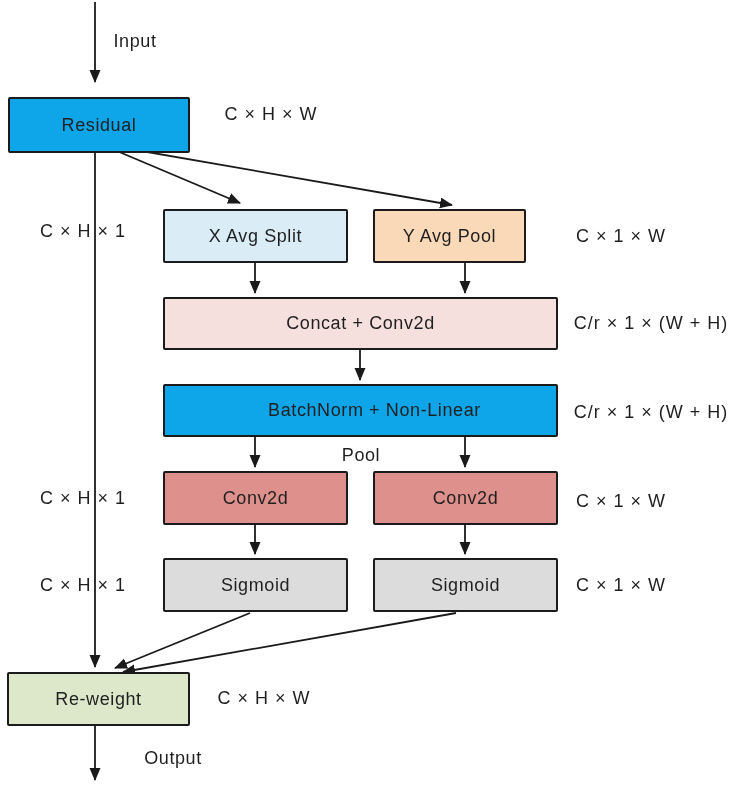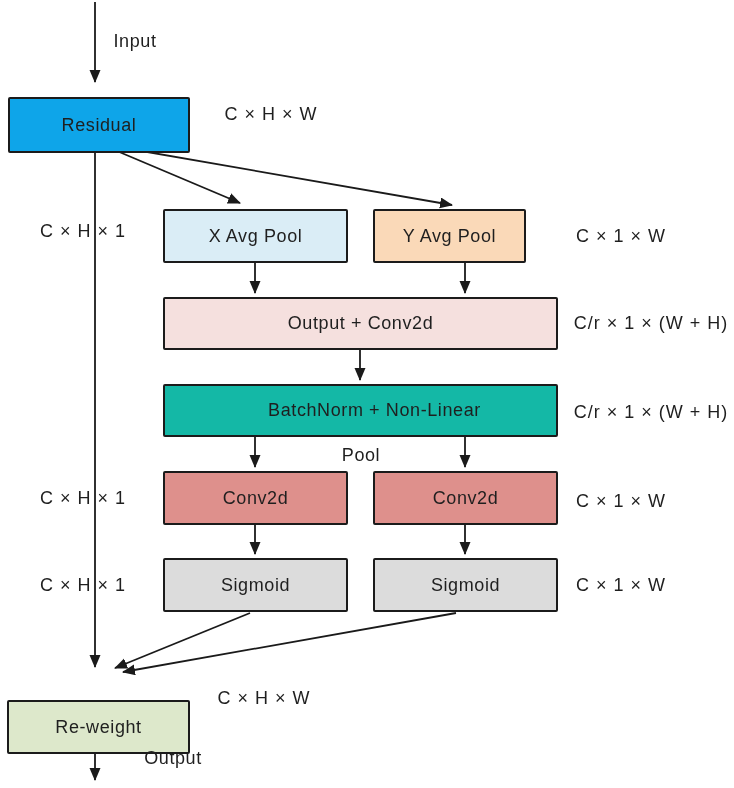--- a/index.html
+++ b/index.html
@@ -31,26 +31,26 @@
     justify-content: center;
     font-size: 18px;
     letter-spacing: 0.6px;
     color: #1f1f1f;
   }
 
   .node-residual   { left: 8px;   top: 97px;  width: 182px; height: 56px; background: #0ea5e9; }
   .node-xpool      { left: 163px; top: 209px; width: 185px; height: 54px; background: #daedf6; }
   .node-ypool      { left: 373px; top: 209px; width: 153px; height: 54px; background: #fad9b8; }
   .node-concat     { left: 163px; top: 297px; width: 395px; height: 53px; background: #f5e0de; }
-  .node-batchnorm  { left: 163px; top: 384px; width: 395px; height: 53px; background: #14b8a6; padding-left: 28px; }
+  .node-batchnorm  { left: 163px; top: 384px; width: 395px; height: 53px; background: #0ea5e9; padding-left: 28px; }
   .node-conv-left  { left: 163px; top: 471px; width: 185px; height: 54px; background: #de908c; }
   .node-conv-right { left: 373px; top: 471px; width: 185px; height: 54px; background: #de908c; }
   .node-sig-left   { left: 163px; top: 558px; width: 185px; height: 54px; background: #dcdcdc; }
   .node-sig-right  { left: 373px; top: 558px; width: 185px; height: 54px; background: #dcdcdc; }
-  .node-reweight   { left: 7px;   top: 672px; width: 183px; height: 54px; background: #dde8cb; margin-top: 28px; }
+  .node-reweight   { left: 7px;   top: 672px; width: 183px; height: 54px; background: #dde8cb; }
 
   .lbl {
     position: absolute;
     z-index: 3;
     font-size: 18px;
     color: #1f1f1f;
     letter-spacing: 0.6px;
     white-space: nowrap;
     transform: translate(-50%, -50%);
   }
@@ -94,23 +94,23 @@
       <line x1="465" y1="437" x2="465" y2="467" marker-end="url(#ah)"></line>
       <line x1="255" y1="525" x2="255" y2="554" marker-end="url(#ah)"></line>
       <line x1="465" y1="525" x2="465" y2="554" marker-end="url(#ah)"></line>
       <line x1="250" y1="613" x2="115" y2="668" marker-end="url(#ah)"></line>
       <line x1="456" y1="613" x2="123" y2="672" marker-end="url(#ah)"></line>
       <line x1="95" y1="726" x2="95" y2="780" marker-end="url(#ah)"></line>
     </g>
   </svg>
 
   <div class="node node-residual">Residual</div>
-  <div class="node node-xpool">X Avg Pool</div>
+  <div class="node node-xpool">X Avg Split</div>
   <div class="node node-ypool">Y Avg Pool</div>
-  <div class="node node-concat">Output + Conv2d</div>
+  <div class="node node-concat">Concat + Conv2d</div>
   <div class="node node-batchnorm">BatchNorm + Non-Linear</div>
   <div class="node node-conv-left">Conv2d</div>
   <div class="node node-conv-right">Conv2d</div>
   <div class="node node-sig-left">Sigmoid</div>
   <div class="node node-sig-right">Sigmoid</div>
   <div class="node node-reweight">Re-weight</div>
 
   <div class="lbl lbl-input">Input</div>
   <div class="lbl lbl-split">Pool</div>
   <div class="lbl lbl-output">Output</div>

